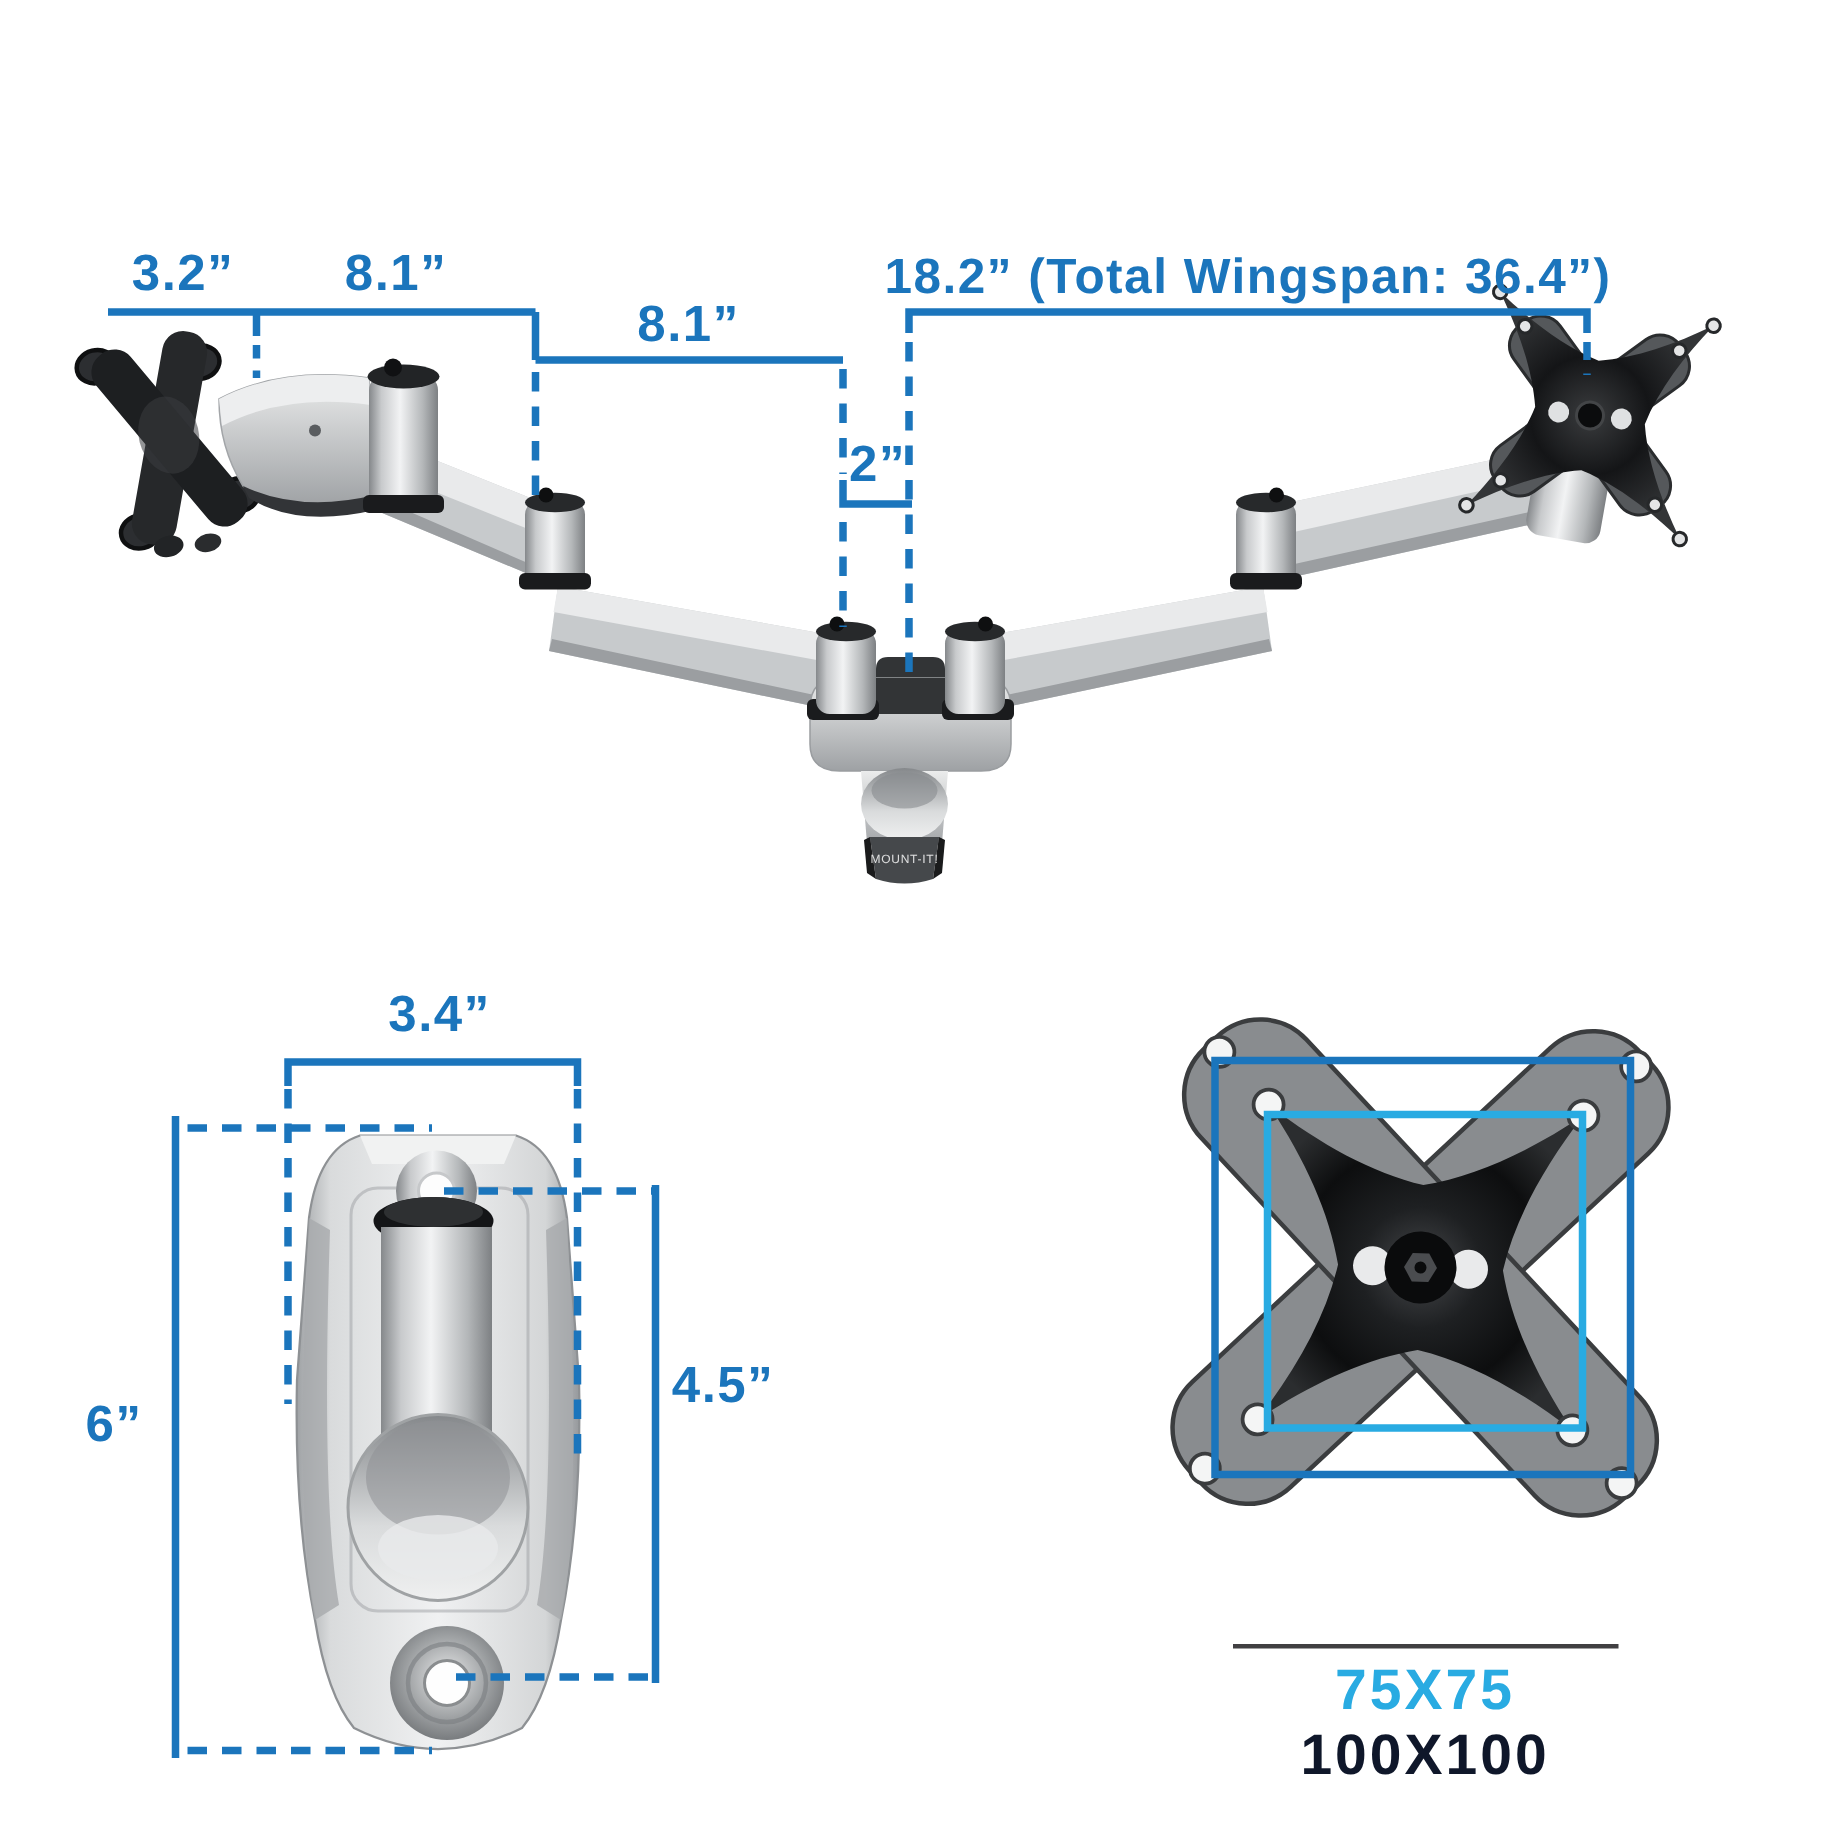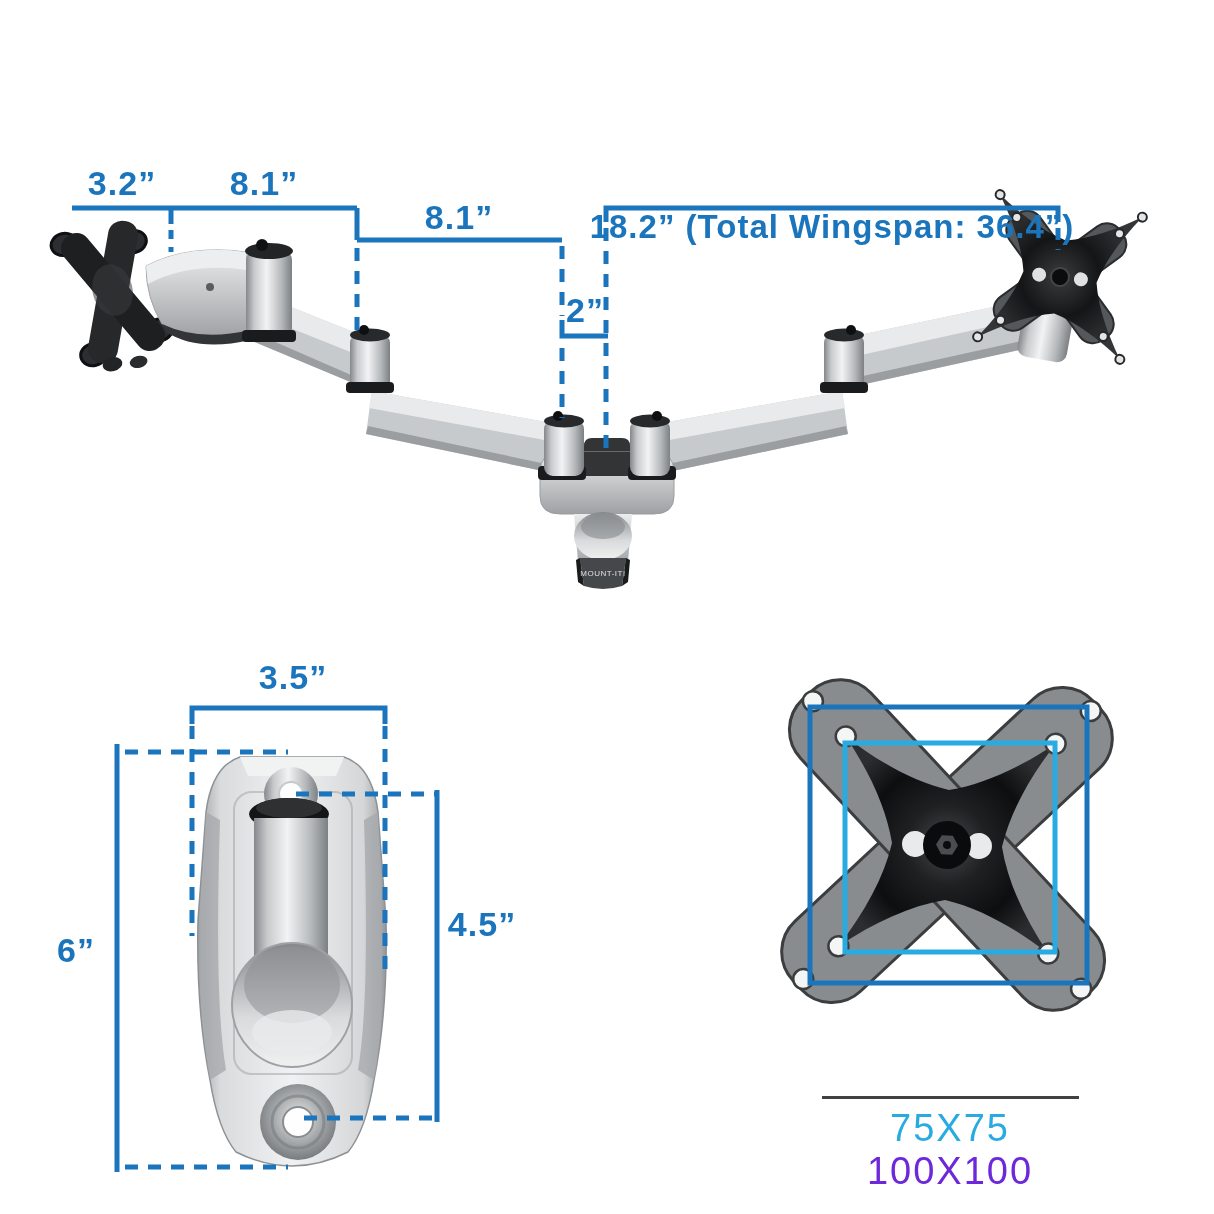--- a/index.html
+++ b/index.html
@@ -1,28 +1,28 @@
 <!DOCTYPE html>
 <html><head>
 <meta charset="utf-8">
 <style>
   html,body{margin:0;padding:0;background:#fff;}
   #stage{position:relative;width:1214px;height:1198px;background:#fff;overflow:hidden;
          font-family:"Liberation Sans",sans-serif;}
   #art{position:absolute;left:0;top:0;width:1214px;height:1214px;}
   .dim{position:absolute;transform:translate(-50%,-50%);white-space:nowrap;
        color:#1B75BC;font-size:34px;font-weight:600;letter-spacing:1px;}
-  .dim.wing{font-size:33px;margin-top:43px;}
+  .dim.wing{font-size:33px;}
   .vesa-head{position:absolute;transform:translate(-50%,-50%);white-space:nowrap;
        color:#414042;font-size:34px;font-weight:400;letter-spacing:2.5px;}
   .vesa-rule{position:absolute;left:822px;top:1096px;width:257px;height:3px;background:#414042;}
   .vesa-num{position:absolute;transform:translate(-50%,-50%);white-space:nowrap;
-       font-size:38px;font-weight:400;letter-spacing:2px;}
+       font-size:38px;font-weight:700;letter-spacing:2px;}
   .vesa-num.light{color:#29ABE2;}
-  .vesa-num.dark{color:#6d28d9;}
+  .vesa-num.dark{color:#0f172a;}
   .logo{position:absolute;transform:translate(-50%,-50%);white-space:nowrap;
        color:rgba(255,255,255,.82);font-size:8px;font-weight:400;letter-spacing:.5px;}
 </style>
 </head>
 <body>
 
 <div id="stage">
 
 <svg id="art" viewBox="0 0 1214 1214" xmlns="http://www.w3.org/2000/svg">
   <defs>
@@ -255,21 +255,21 @@
     </g>
   </g>
 </svg>
 
 <div class="dim" style="left:122px;top:183px">3.2”</div>
 <div class="dim" style="left:264px;top:183px">8.1”</div>
 <div class="dim" style="left:459px;top:217px">8.1”</div>
 <div class="dim" style="left:585px;top:310px">2”</div>
 <div class="dim wing" style="left:832px;top:184px">18.2” (Total Wingspan: 36.4”)</div>
 
-<div class="dim" style="left:293px;top:677px">3.5”</div>
+<div class="dim" style="left:293px;top:677px">3.4”</div>
 <div class="dim" style="left:76px;top:950px">6”</div>
 <div class="dim" style="left:482px;top:924px">4.5”</div>
 
 <div class="vesa-rule"></div>
 <div class="vesa-num light" style="left:950px;top:1128px">75X75</div>
 <div class="vesa-num dark" style="left:950px;top:1171px">100X100</div>
 
 <div class="logo" style="left:603px;top:573px">MOUNT-IT!</div>
 
 </div>

